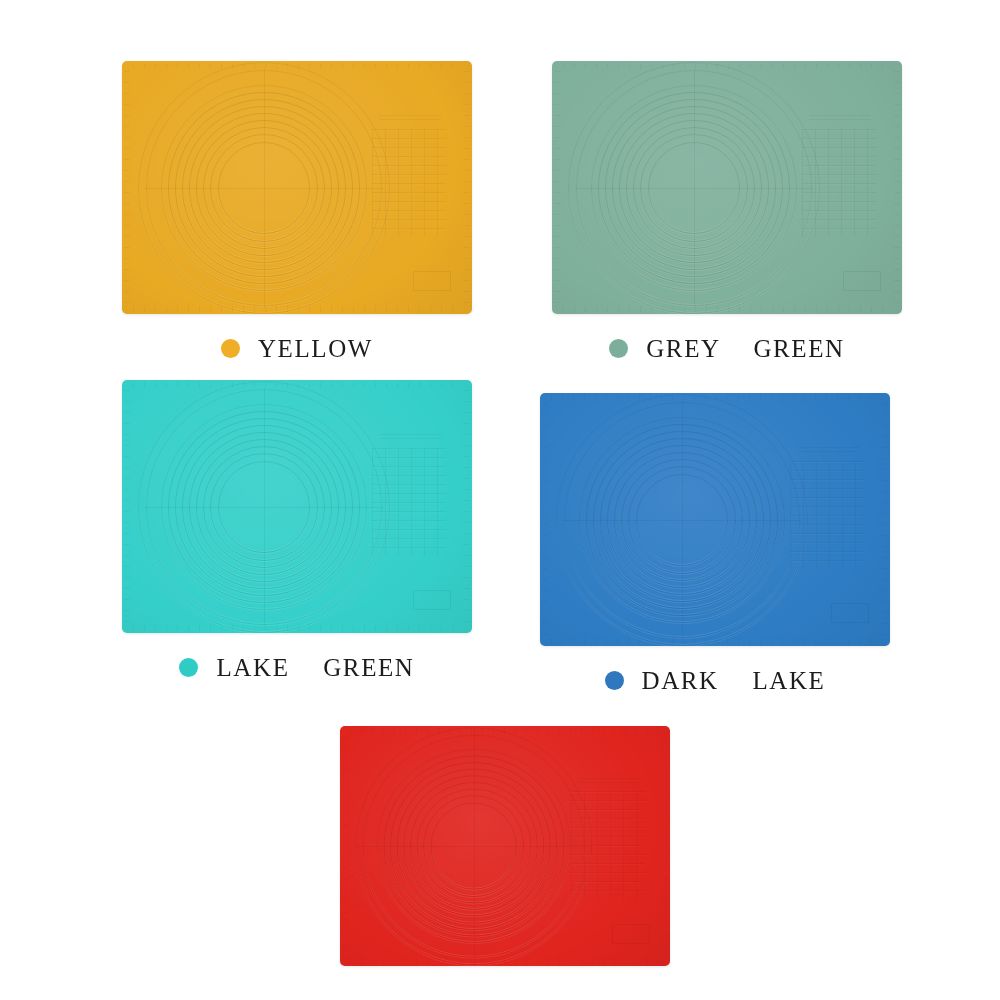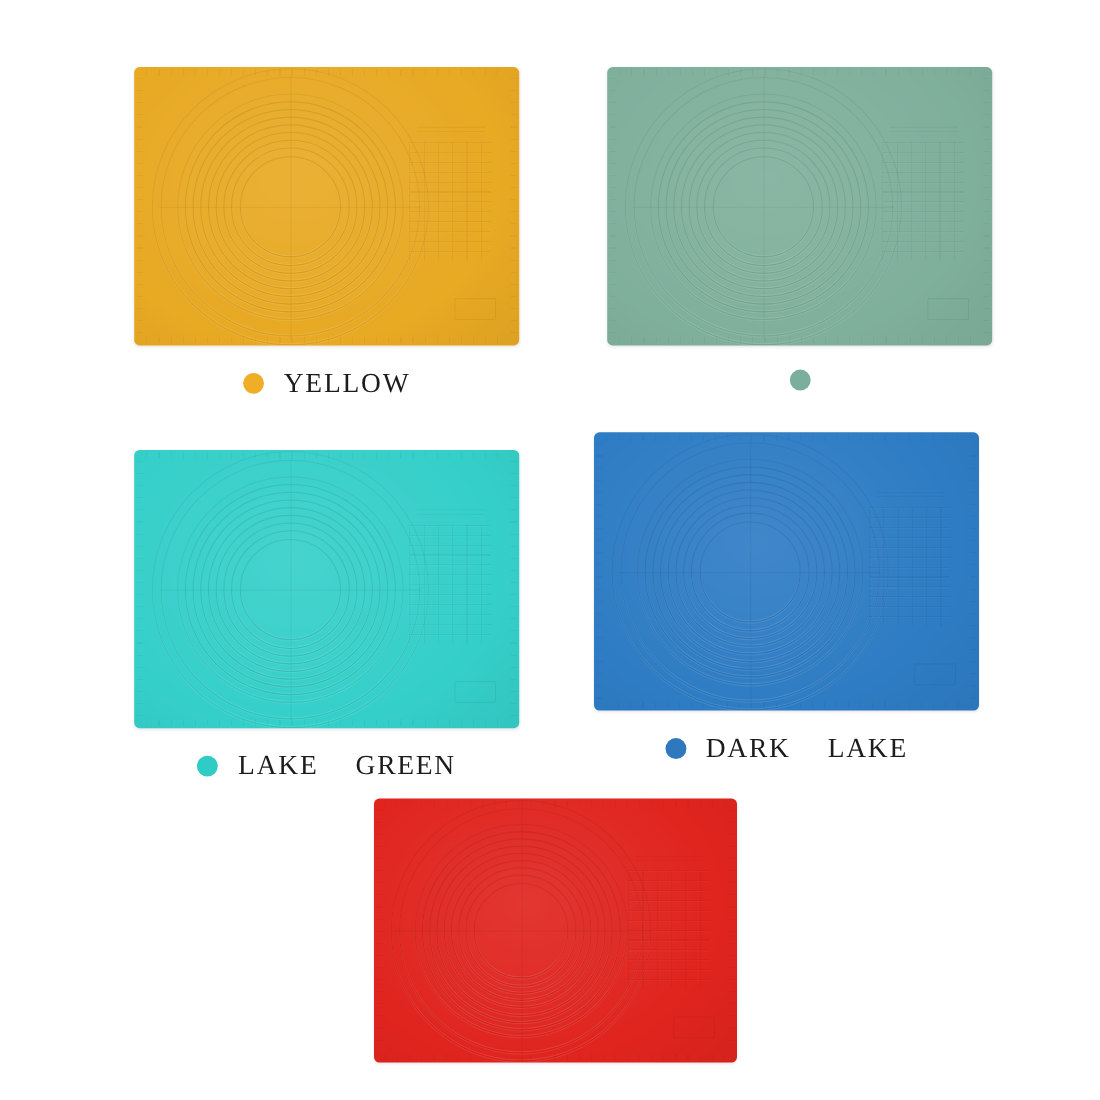--- a/index.html
+++ b/index.html
@@ -254,24 +254,25 @@
           <div class="ring faint" style="width: 252px; height: 252px;"></div>
         </div>
 
       <div class="mat-grid-title"></div>
       <div class="mat-grid"></div>
       <div class="mat-corner-box"></div>
     </div>
 
     <div class="swatch-caption" style="width: 350px;">
       <span class="color-dot" style="background: rgb(124, 175, 155);"></span>
-    </div>
-  </div>
-
-  <div class="swatch-cell" style="left: 122px; top: 373px;">
+      <span class="color-label">GREY  GREEN</span>
+    </div>
+  </div>
+
+  <div class="swatch-cell" style="left: 122px; top: 344px;">
     <div class="mat" style="width: 350px; height: 253px; background: rgb(53, 207, 201);">
       <div class="mat-sheen"></div>
 
       <div class="mat-ruler top"></div>
       <div class="mat-ruler bottom"></div>
       <div class="mat-ruler left"></div>
       <div class="mat-ruler right"></div>
 
       <div class="mat-crosshair">
         <div class="crosshair-h"></div>

